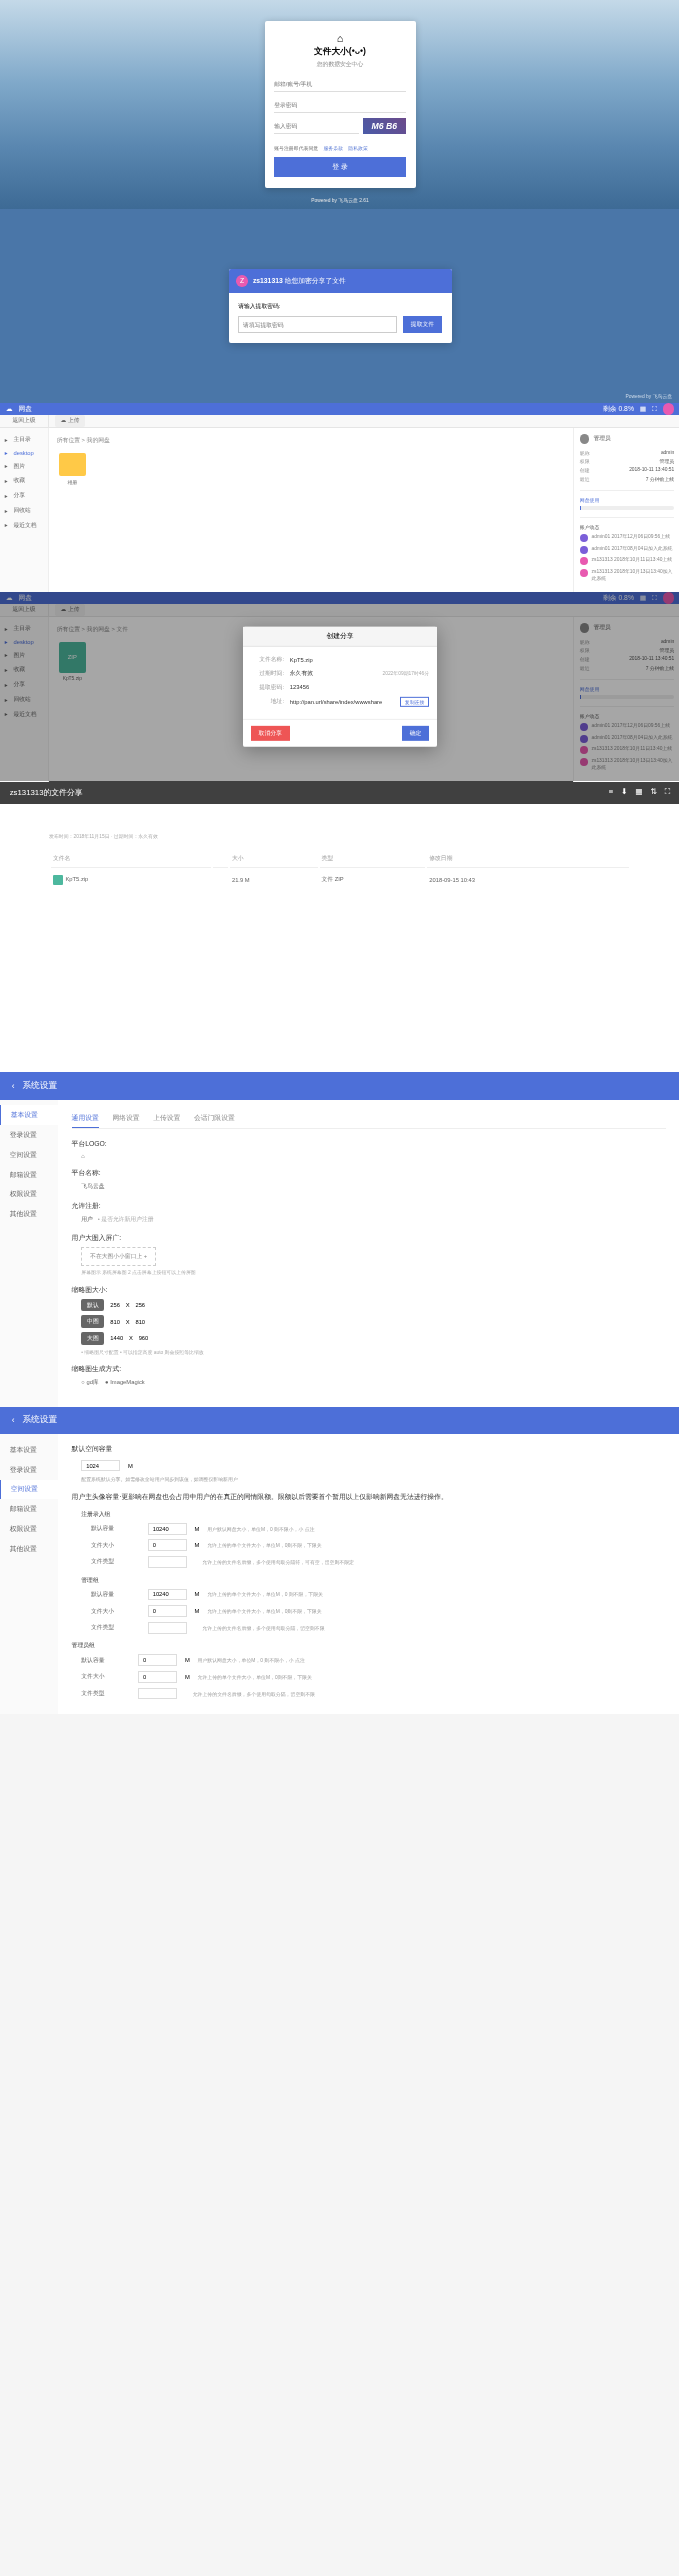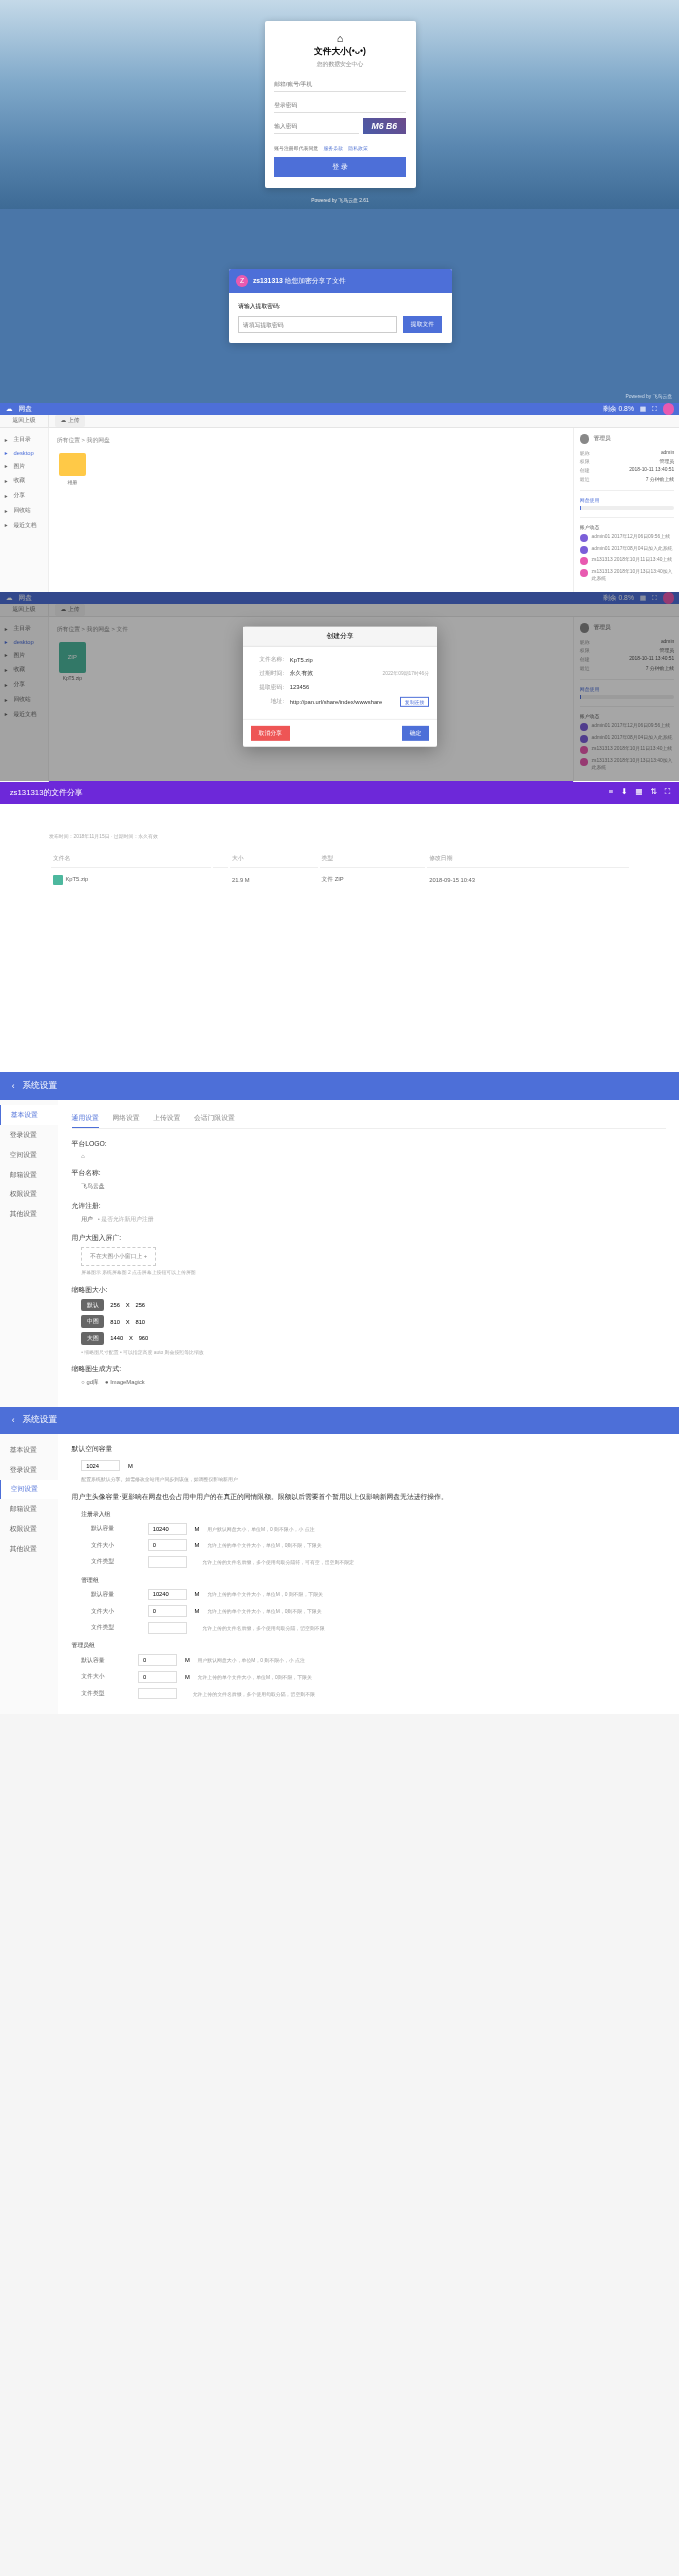--- a/index.html
+++ b/index.html
@@ -71,21 +71,21 @@
 .fm2-field-label{width:39px;color:#999;text-align:right;padding-right:5.8px}
 .fm2-field-val{flex:1;color:#333}
 .fm2-modal-f{padding:5.8px 7.8px;border-top:1px solid #eee;display:flex;justify-content:space-between}
 .fm2-btn{padding:2.9px 7.8px;font-size:5.8px;border:none;cursor:pointer}
 .fm2-btn-danger{background:#e55;color:#fff}
 .fm2-btn-primary{background:#4d6fd8;color:#fff}
 .fm-file-icon{width:27px;height:31px;background:#4db89e;border-radius:1.9px;margin:0 auto 2.9px;color:#fff;display:flex;align-items:center;justify-content:center;font-size:5.8px}
 
 
 .sharelist{background:#fff;min-height:291px}
-.sharelist-h{background:#6d28d9;color:#fff;padding:5.8px 9.7px;font-size:7.8px;display:flex;justify-content:space-between;align-items:center}
+.sharelist-h{background:#404040;color:#fff;padding:5.8px 9.7px;font-size:7.8px;display:flex;justify-content:space-between;align-items:center}
 .sharelist-icons{display:flex;gap:7.8px;font-size:7.8px}
 .sharelist-body{padding:29px 49px}
 .sharelist-meta{font-size:4.9px;color:#aaa;margin-bottom:9.7px}
 .sharelist-table{width:100%;font-size:5.8px}
 .sharelist-table th{text-align:left;color:#999;padding:3.9px 1.9px;border-bottom:1px solid #eee;font-weight:400}
 .sharelist-table td{padding:4.9px 1.9px;color:#666}
 .sl-file-icon{width:9.7px;height:9.7px;background:#4db89e;display:inline-block;vertical-align:middle;margin-right:2.9px;border-radius:1px}
 
 
 .settings{background:#fff;min-height:272px}

